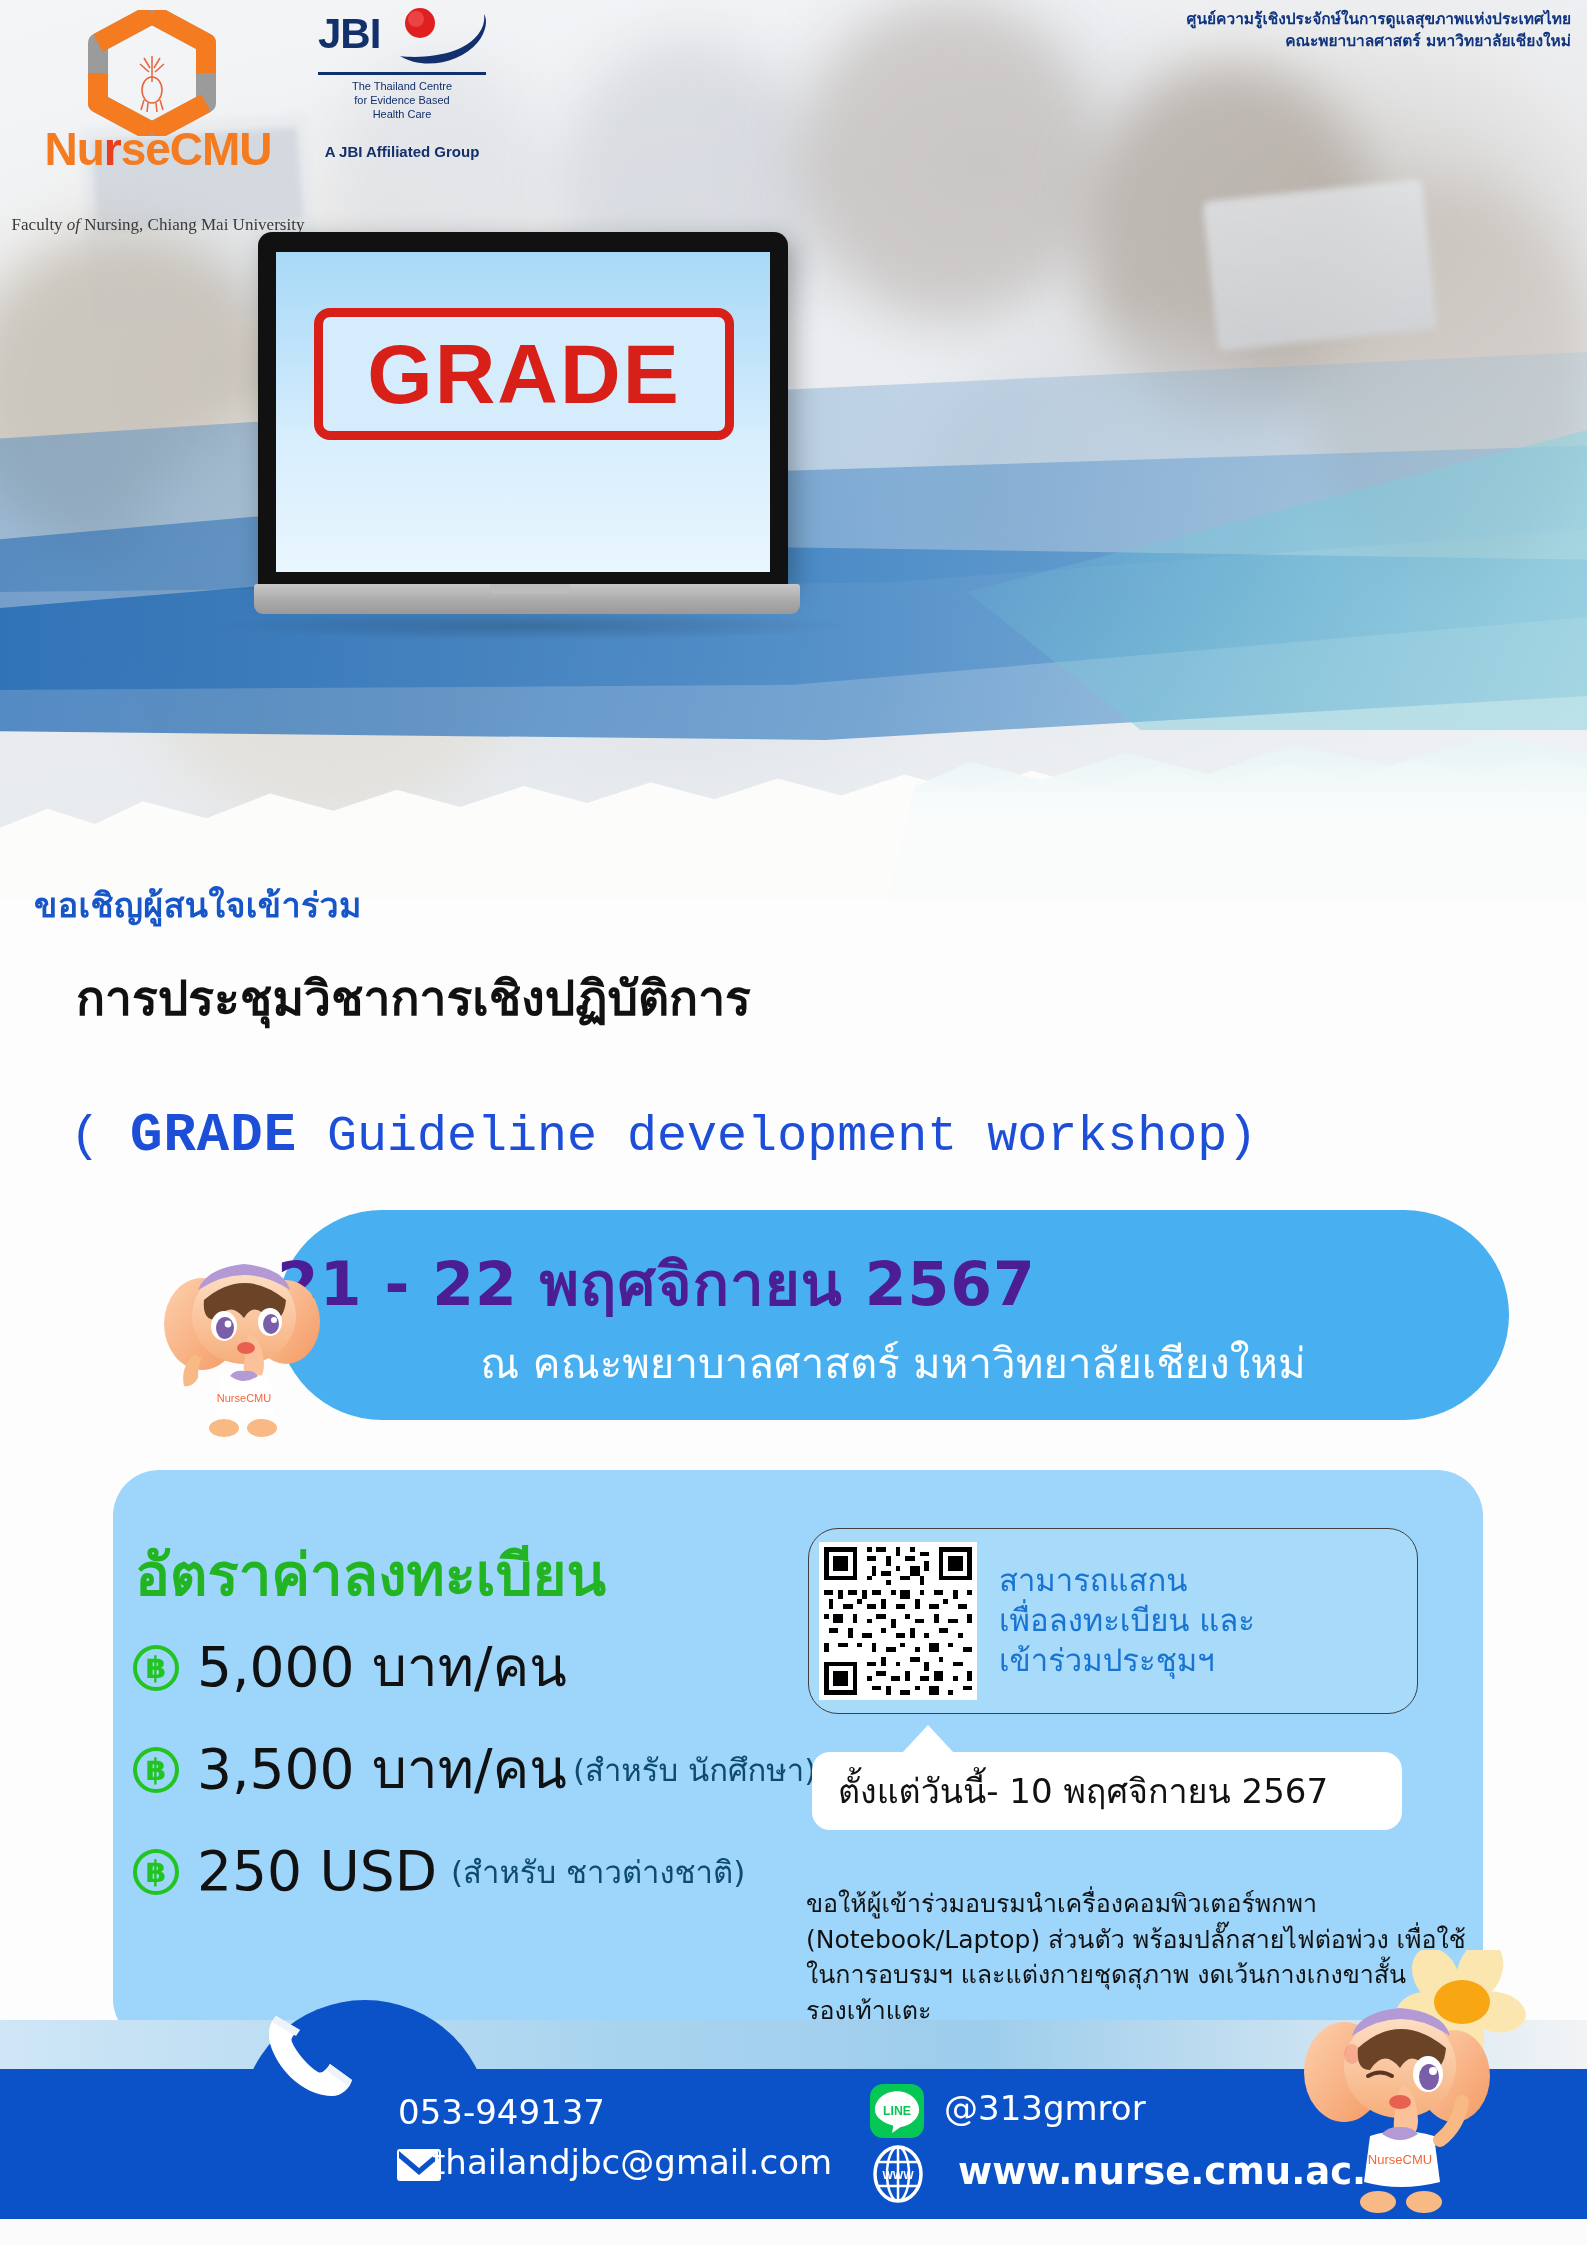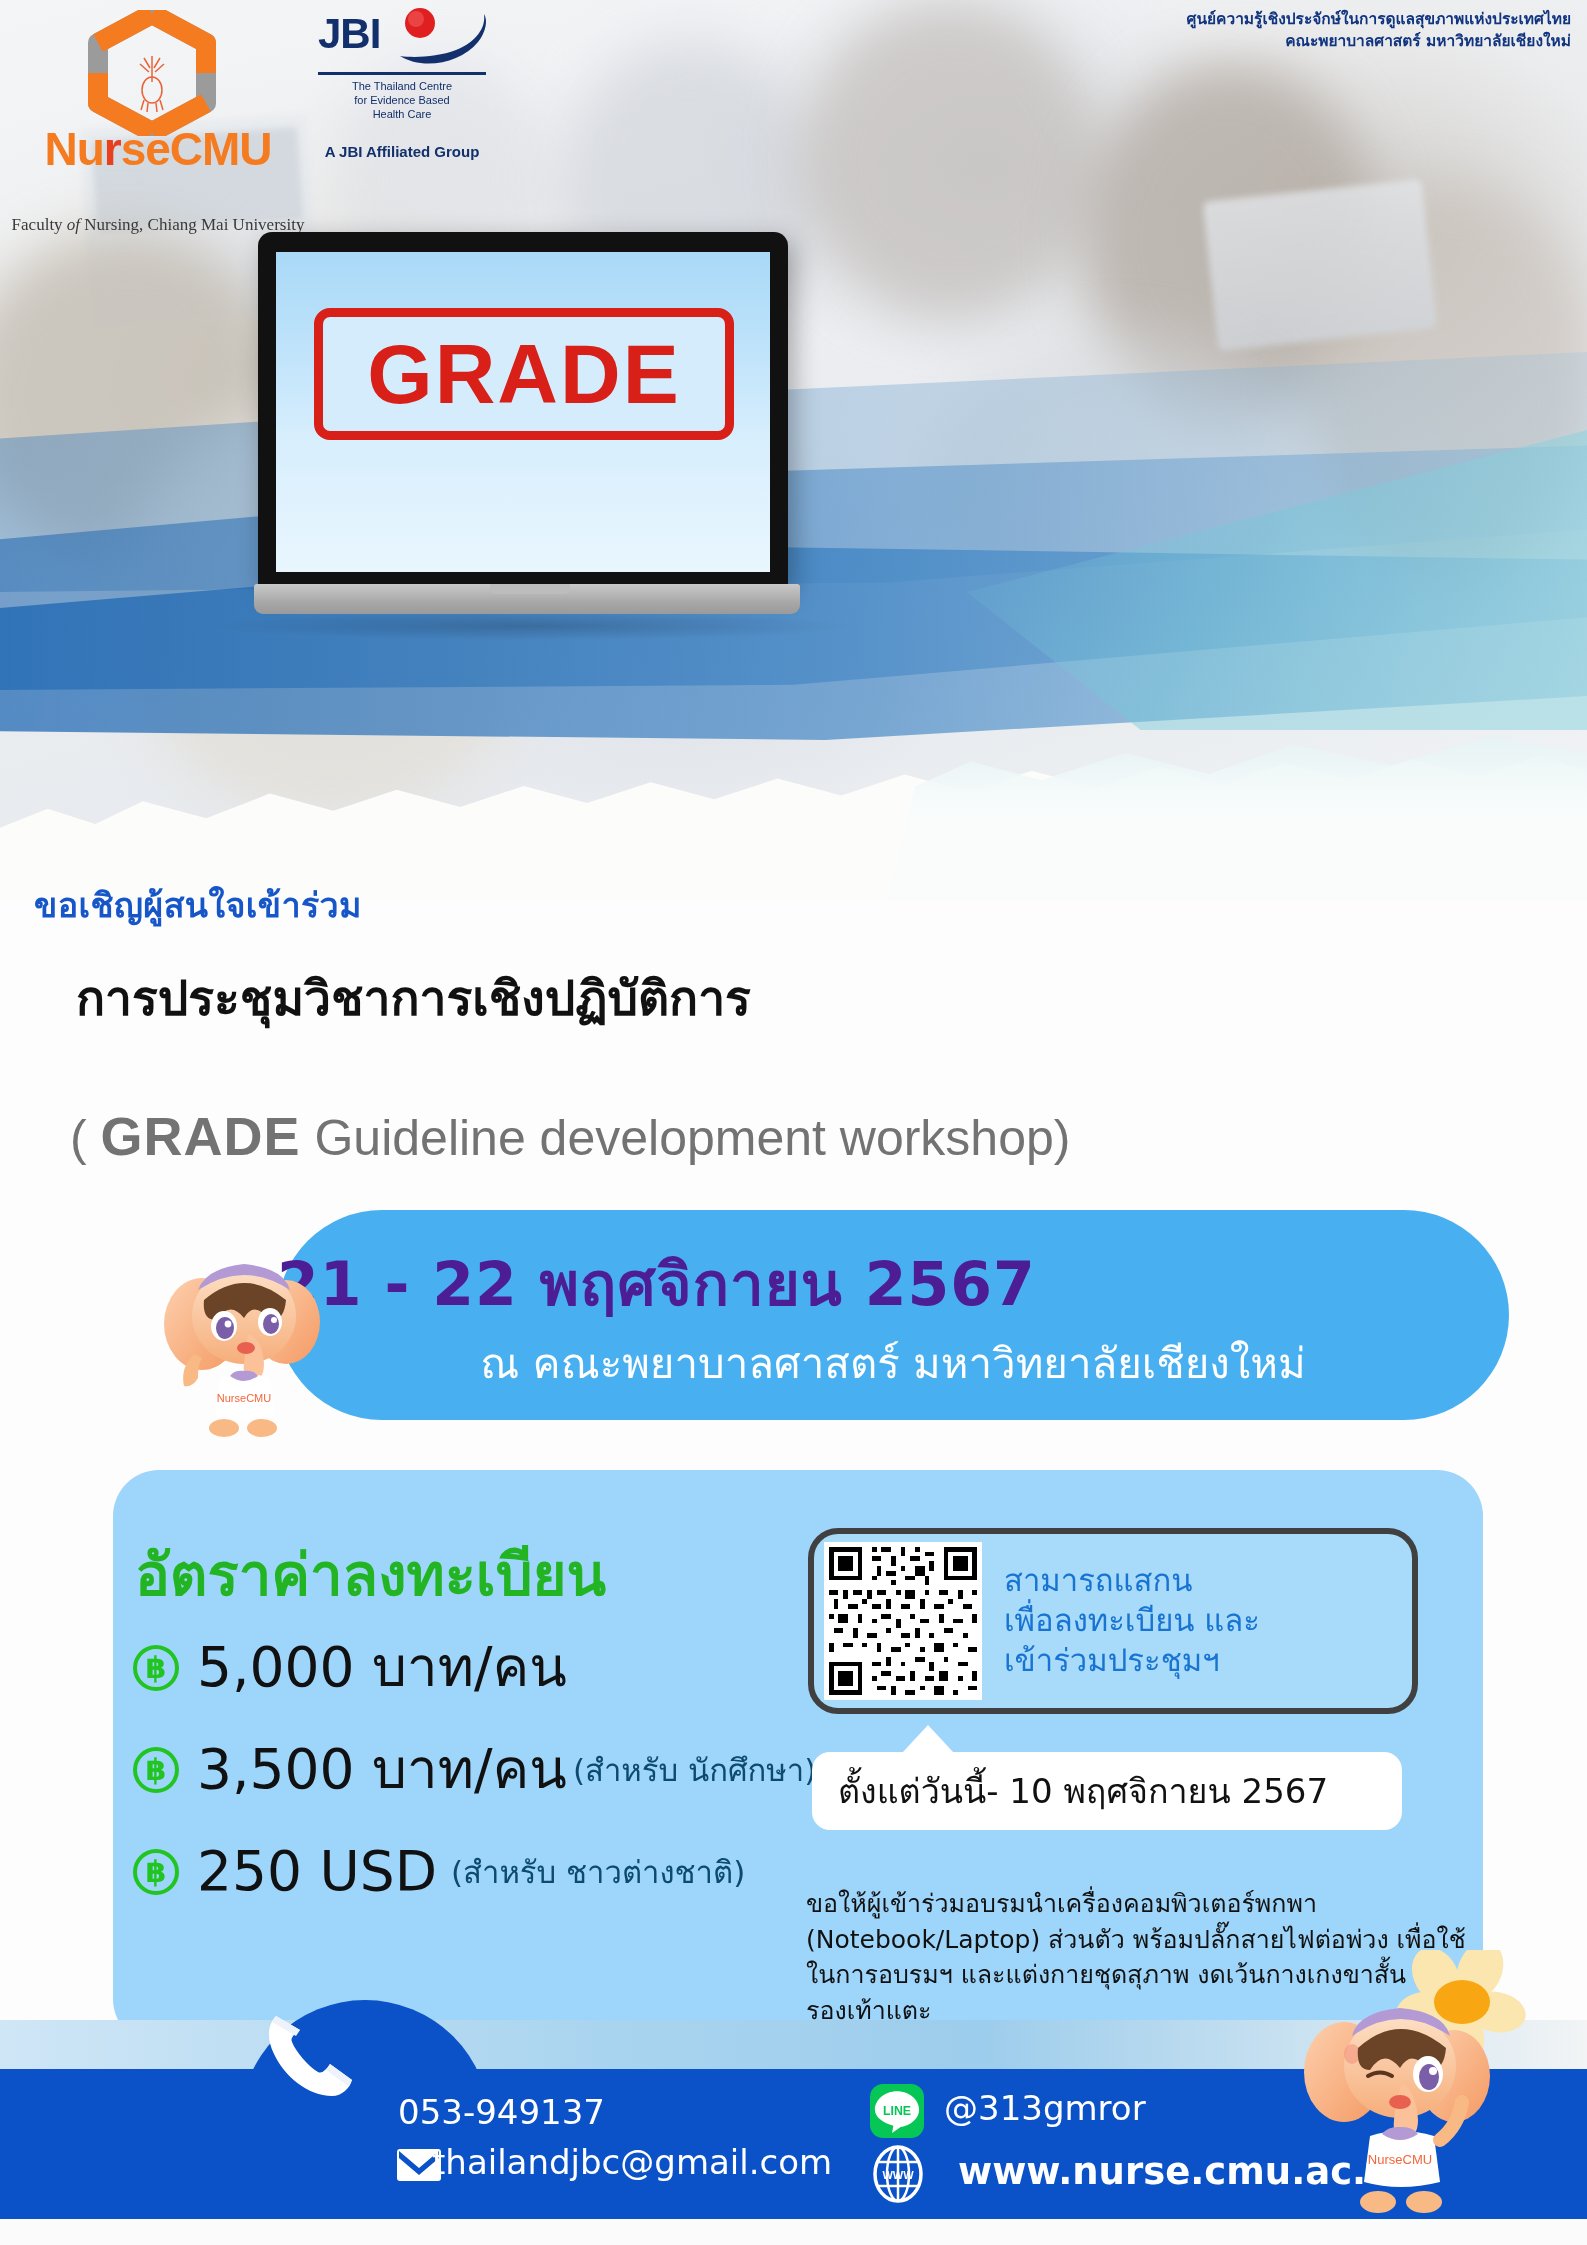--- a/index.html
+++ b/index.html
@@ -130,22 +130,22 @@
   .lt-shadow { position:absolute; left:-48px; top:380px; width:640px; height:28px;
      background:radial-gradient(ellipse at center, rgba(0,0,0,.18) 0%, rgba(0,0,0,0) 72%); }
 
   
   .invite { position:absolute; left:34px; top:878px; font-size:34px; font-weight:700;
      color:#1656c8; font-family:"DejaVu Sans","Liberation Sans",sans-serif; letter-spacing:.4px; }
   .t-line1 { position:absolute; left:76px; top:960px; font-size:48px; font-weight:700; color:#111;
      font-family:"DejaVu Sans","Liberation Sans",sans-serif; }
   .t-line2 { position:absolute; left:76px; top:1033px; font-size:48px; font-weight:700; color:#111;
      font-family:"DejaVu Sans","Liberation Sans",sans-serif; white-space:nowrap; }
-  .t-line3 { position:absolute; left:70px; top:1105px; font-size:50px; color:#737373;
-     font-family:Liberation Sans, sans-serif; white-space:nowrap; }
+  .t-line3 { position:absolute; left:70px; top:1105px; font-size:50px; color:#1d4ed8;
+     font-family:Liberation Mono, monospace; white-space:nowrap; }
   .t-line3 .grade-red { font-weight:700; font-size:54px; letter-spacing:1px; }
 
   
   .date-banner { position:absolute; left:277px; top:1210px; width:1232px; height:210px;
      background:#48b0f0; border-radius:105px; }
   .date-main { position:absolute; left:0; top:26px; width:100%; text-align:left;
      color:#4c1d95; font-size:60px; font-weight:700;
      font-family:"DejaVu Sans","Liberation Sans",sans-serif; letter-spacing:1px; }
   .date-sub { position:absolute; left:0; top:120px; width:100%; text-align:center;
      color:#fff; font-size:42px; font-weight:400;
@@ -169,21 +169,21 @@
      font-family:"DejaVu Sans","Liberation Sans",sans-serif; line-height:1; }
   .fee-note { margin-left:6px; font-size:31px; color:#0c4a6e;
      font-family:"DejaVu Sans","Liberation Sans",sans-serif; }
   .fee1 { left:133px; top:1640px; }
   .fee2 { left:133px; top:1742px; }
   .fee3 { left:133px; top:1844px; }
   .fee3 .fee-note { margin-left:14px; }
 
   
   .qr-bubble { position:absolute; left:808px; top:1528px; width:610px; height:186px;
-     background:#a8daf9; border:6px solid #404040; border-radius:30px; display:flex; align-items:center; }
+     background:#a8daf9; border:1px solid #404040; border-radius:30px; display:flex; align-items:center; }
   .qr-img { width:158px; height:158px; margin-left:10px; flex:0 0 auto; background:#fff; }
   .qr-cap { margin-left:22px; color:#1874d2; font-size:31px; line-height:1.28;
      font-family:"DejaVu Sans","Liberation Sans",sans-serif; }
 
   .deadline-bubble { position:absolute; left:812px; top:1752px; width:590px; height:78px;
      background:#fff; border-radius:18px; display:flex; align-items:center; padding-left:26px; }
   .deadline-bubble::before { content:""; position:absolute; left:90px; top:-27px;
      border-left:26px solid transparent; border-right:26px solid transparent;
      border-bottom:28px solid #fff; }
   .deadline-txt { font-size:34px; color:#111;

